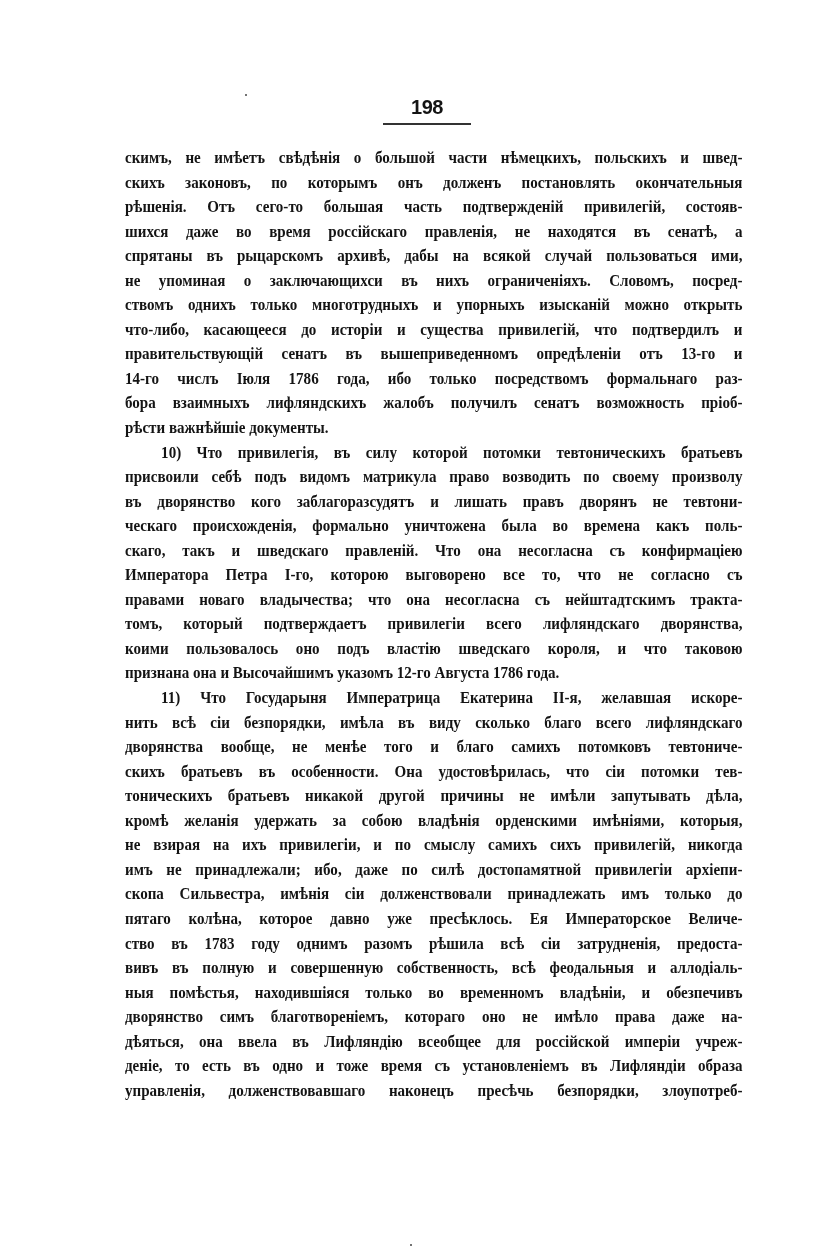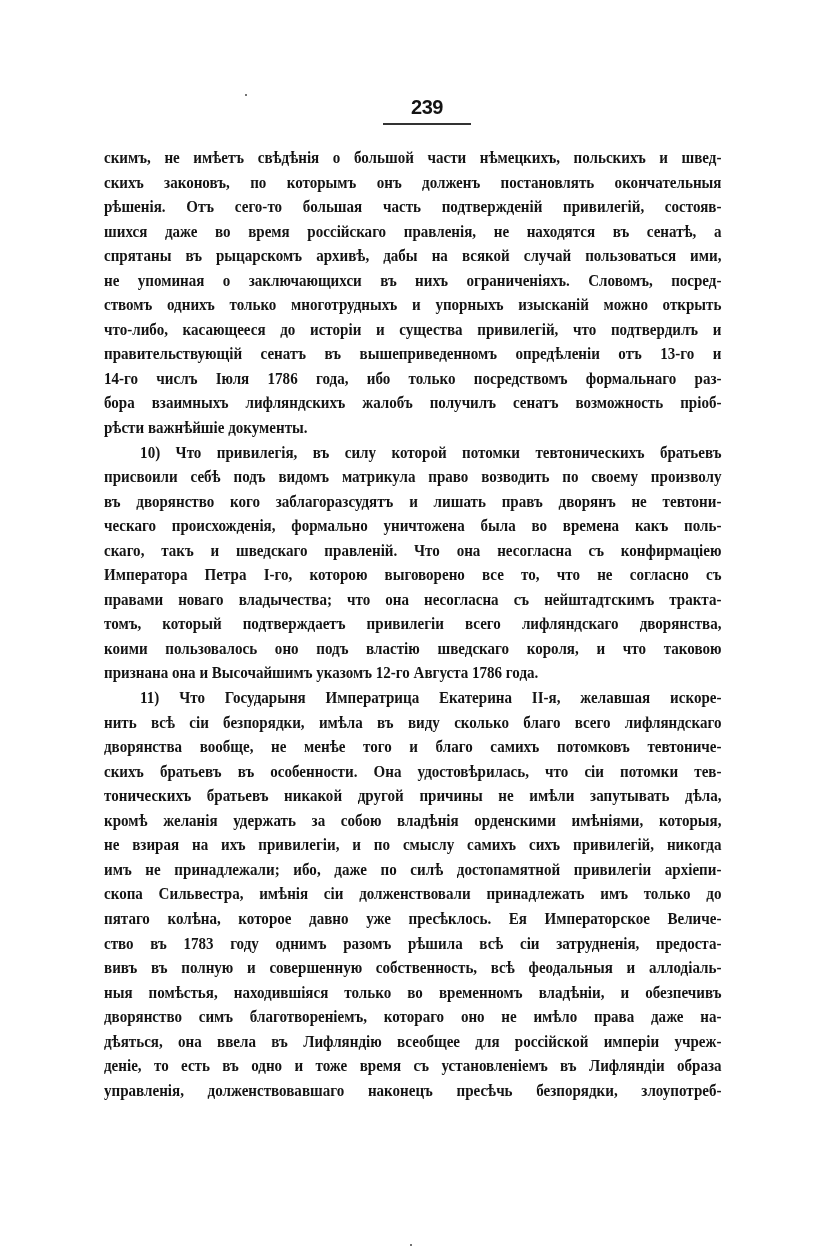--- a/index.html
+++ b/index.html
@@ -36,21 +36,21 @@
     .page-rule {
       position: absolute;
       left: 383px;
       width: 88px;
       top: 123px;
       height: 2px;
       background: #333;
     }
     .text-block {
       position: absolute;
-      left: 104px;
+      left: 125px;
       width: 618px;
       top: 145px;
     }
     .line {
       display: block;
       height: 24.55px;
       line-height: 24.55px;
       font-size: 17.5px;
       font-weight: bold;
       white-space: nowrap;
@@ -67,21 +67,21 @@
       padding-left: 42px;
       width: 676px;
     }
   </style>
 </head>
 <body>
 
 <div class="speck" style="left:245px; top:94px;"></div>
 <div class="speck" style="left:410px; top:1244px;"></div>
 
-<div class="page-number">239</div>
+<div class="page-number">198</div>
 <div class="page-rule"></div>
 
 <div class="text-block" id="text-block">
     <span class="line">скимъ, не имѣетъ свѣдѣнія о большой части нѣмецкихъ, польскихъ и швед-</span>
     <span class="line">скихъ законовъ, по которымъ онъ долженъ постановлять окончательныя</span>
     <span class="line">рѣшенія. Отъ сего-то большая часть подтвержденій привилегій, состояв-</span>
     <span class="line">шихся даже во время россійскаго правленія, не находятся въ сенатѣ, а</span>
     <span class="line">спрятаны въ рыцарскомъ архивѣ, дабы на всякой случай пользоваться ими,</span>
     <span class="line">не упоминая о заключающихси въ нихъ ограниченіяхъ. Словомъ, посред-</span>
     <span class="line">ствомъ однихъ только многотрудныхъ и упорныхъ изысканій можно открыть</span>

